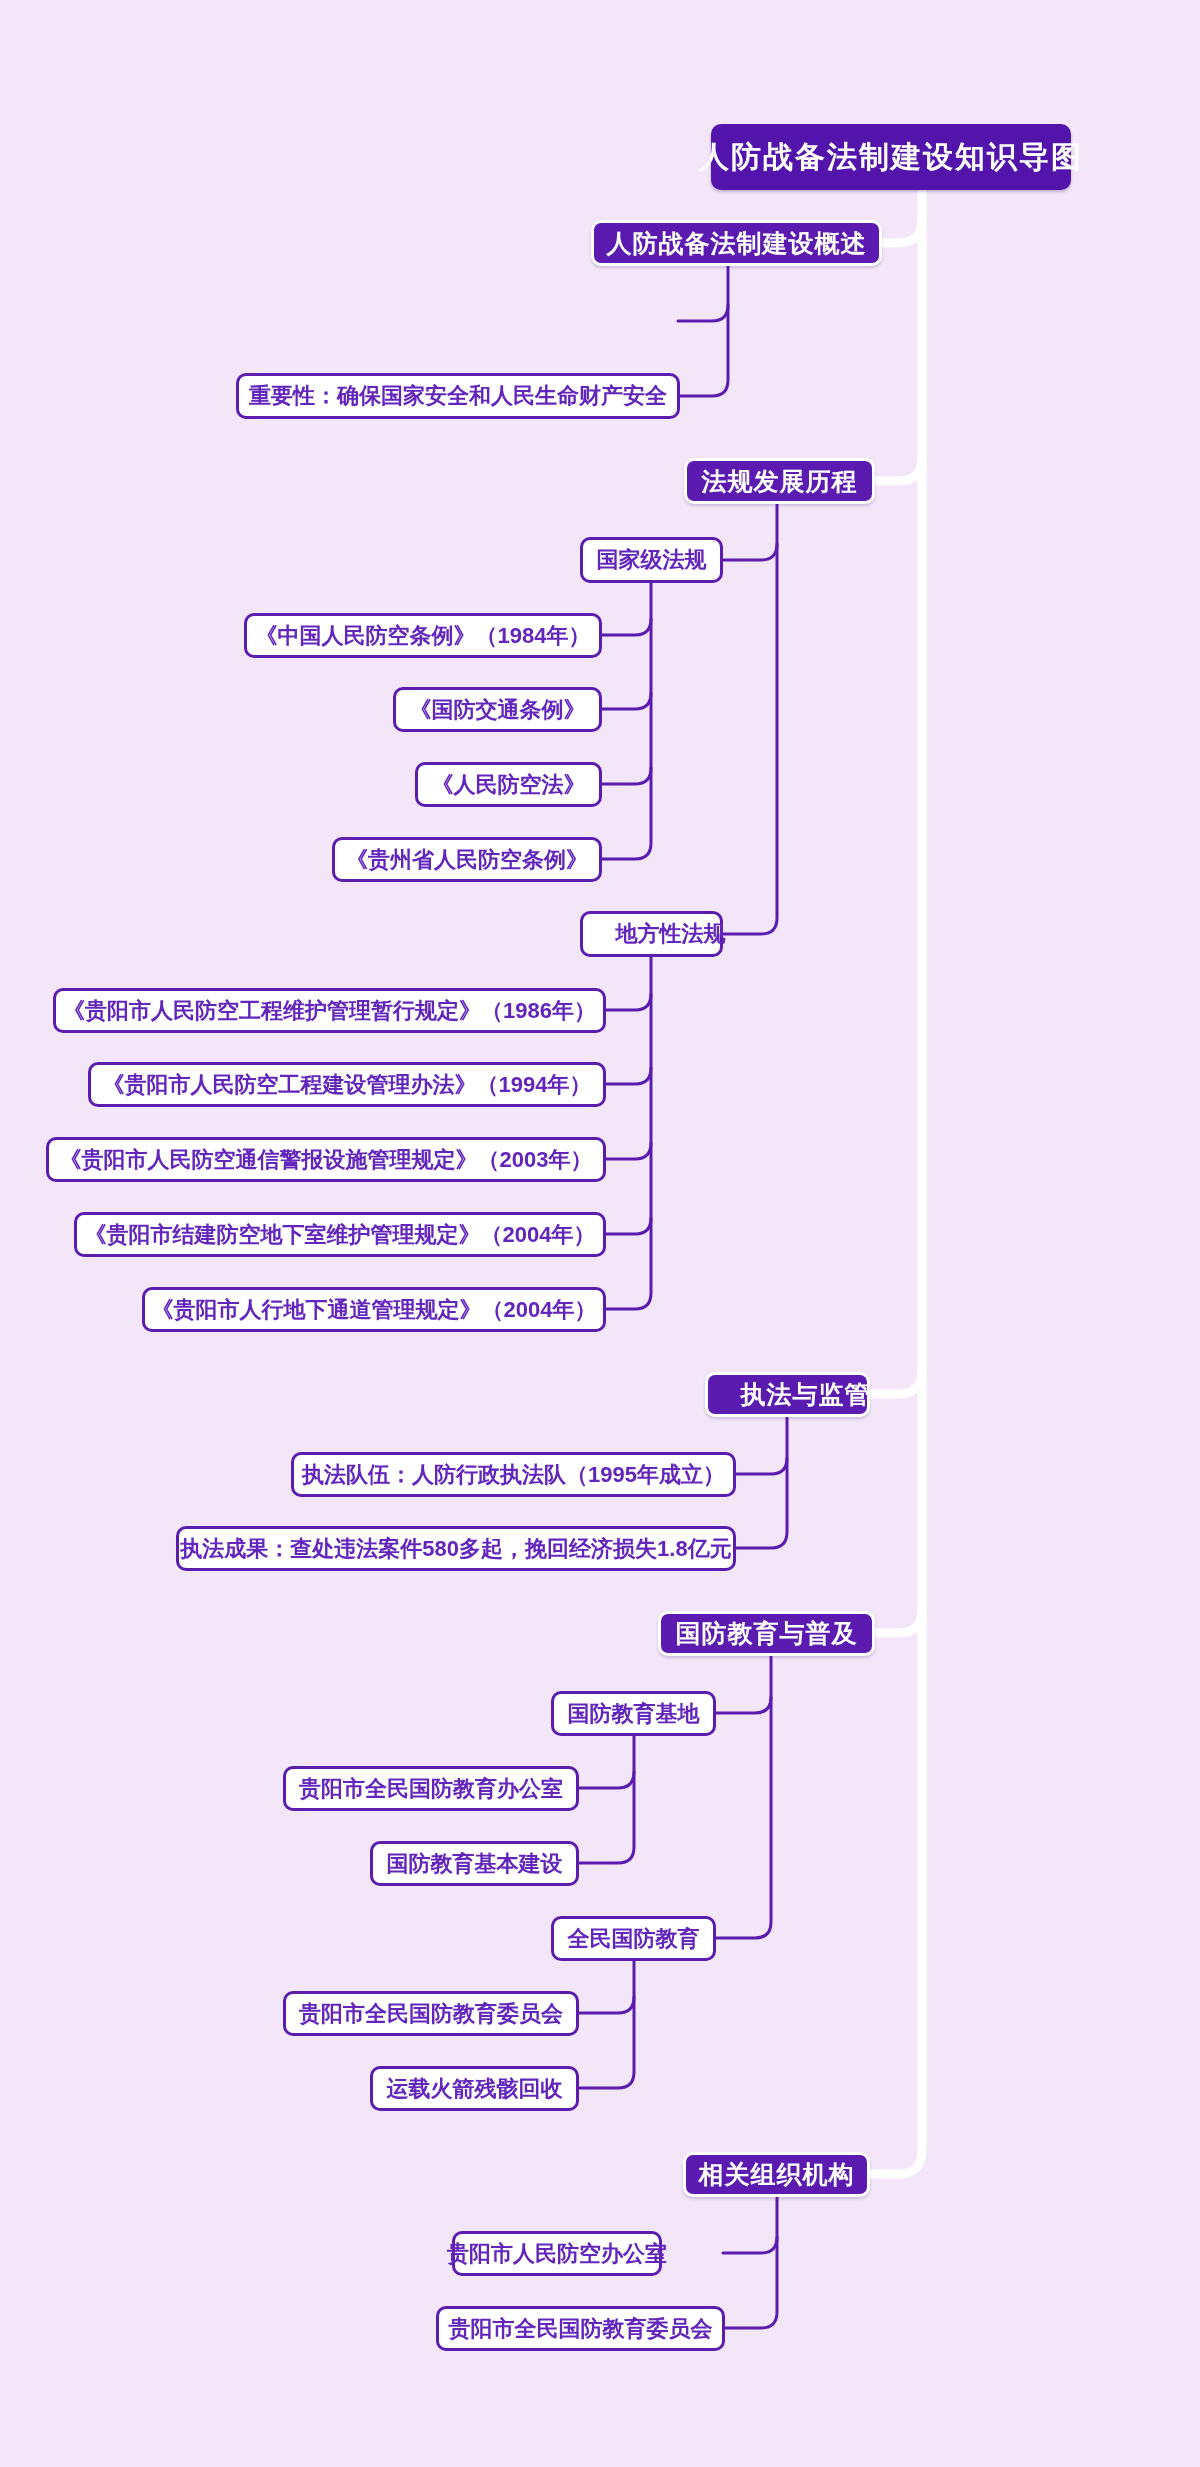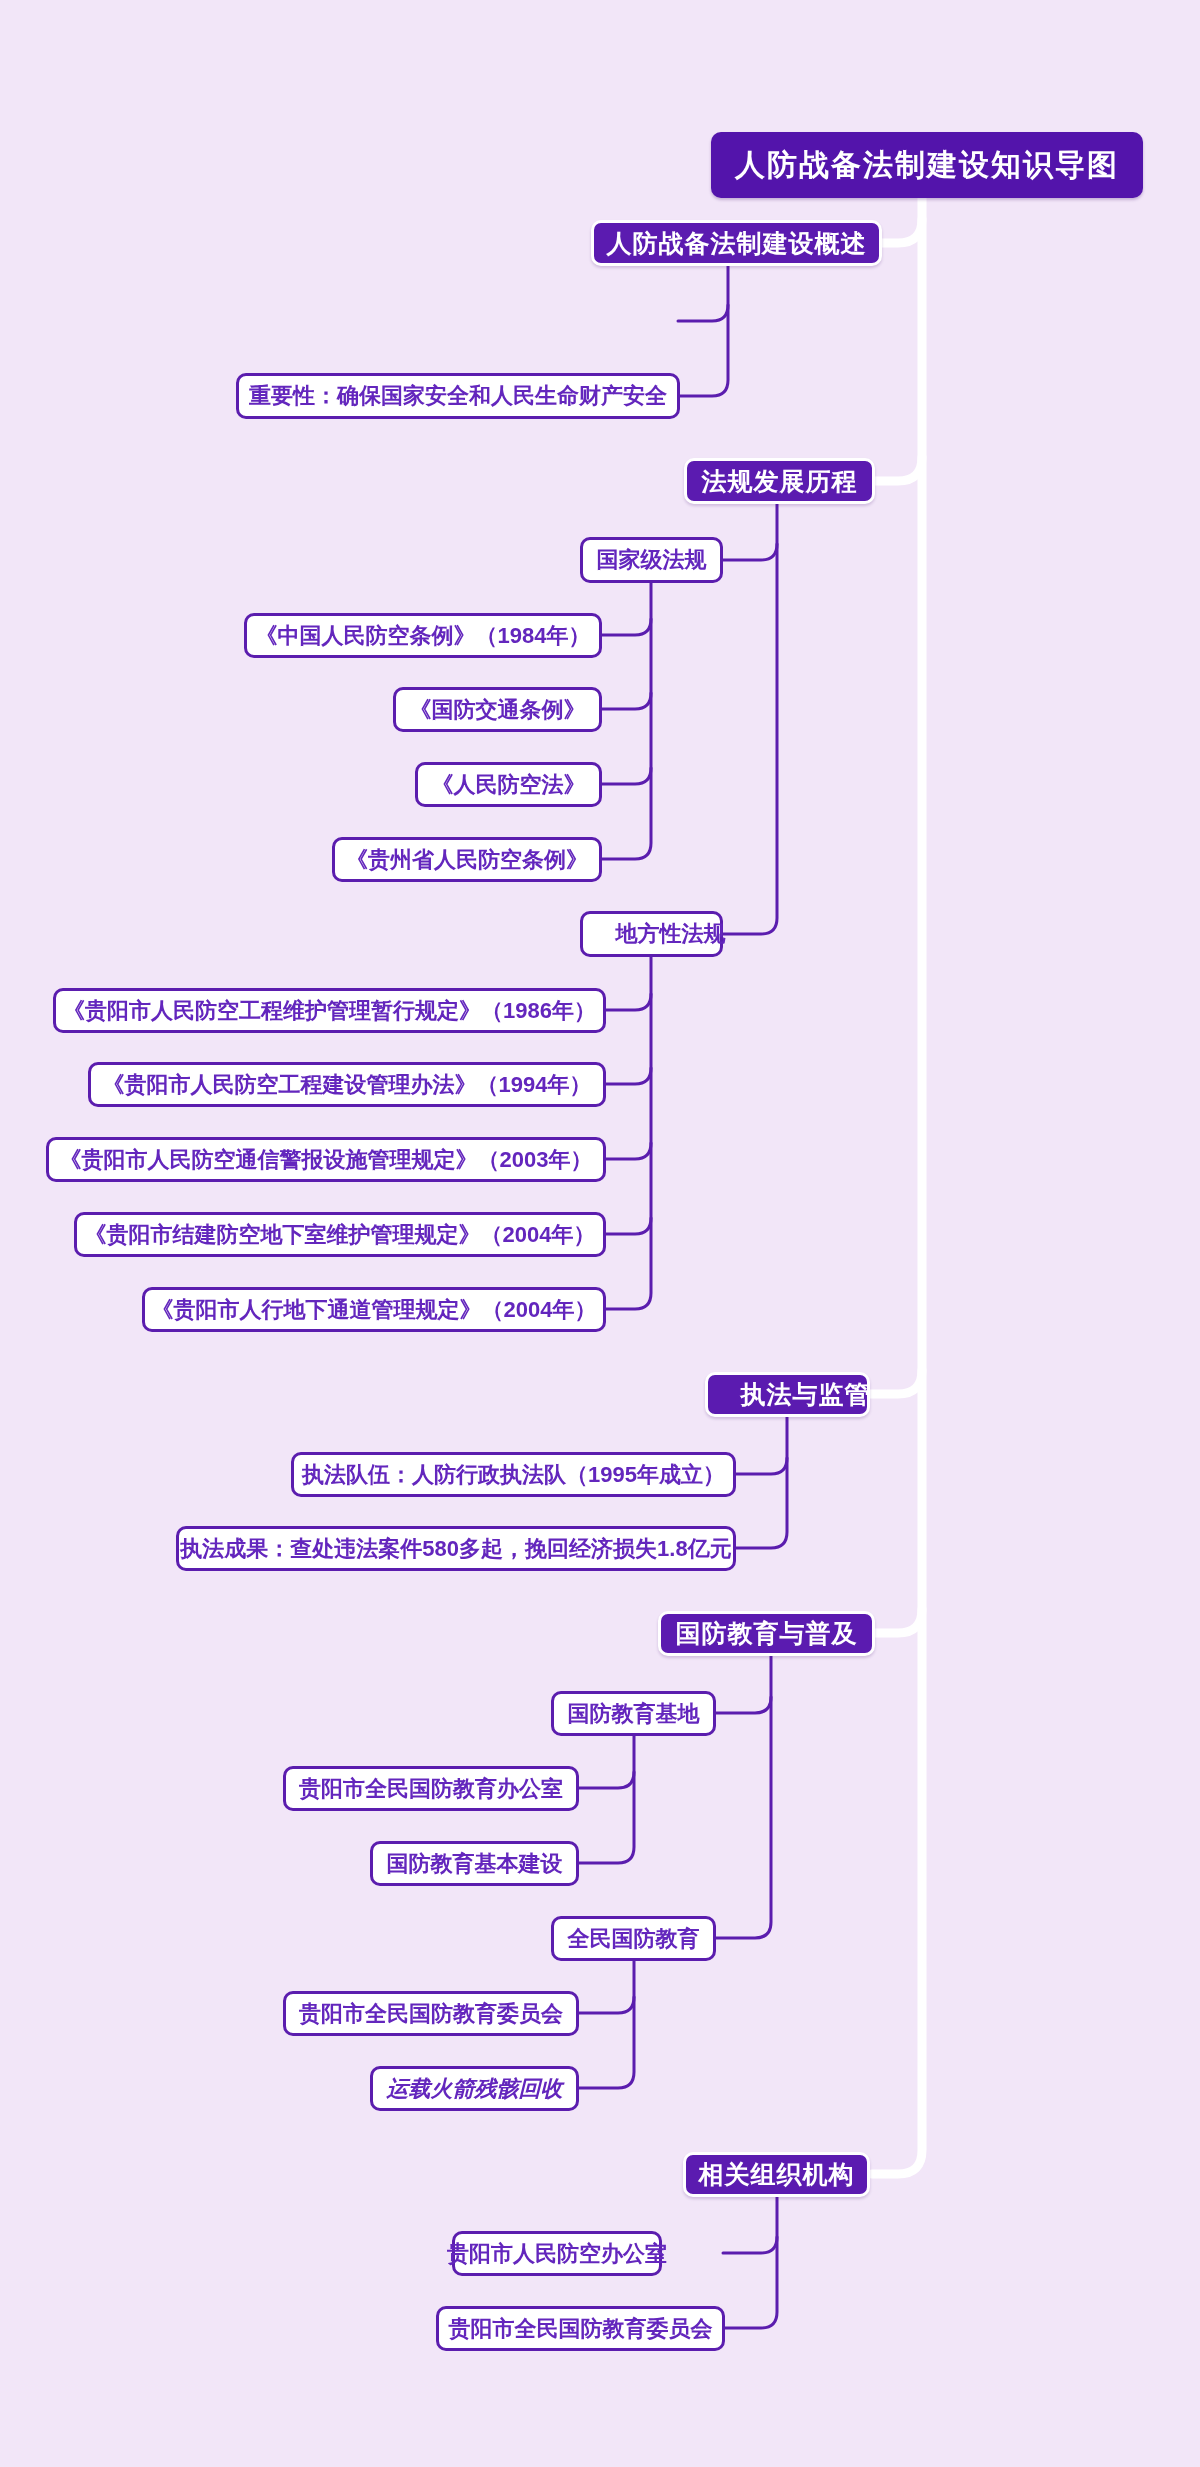--- a/index.html
+++ b/index.html
@@ -97,21 +97,21 @@
       <path d="M 634 1772 Q 634 1788 618 1788 H 577"></path>
 
       <path d="M 634 1959 V 2072 Q 634 2088 618 2088 H 577"></path>
       <path d="M 634 1997 Q 634 2013 618 2013 H 577"></path>
 
       <path d="M 777 2195 V 2312 Q 777 2328 761 2328 H 723"></path>
       <path d="M 777 2237 Q 777 2253 761 2253 H 723"></path>
     </g>
   </svg>
 
-  <div class="node root" style="left:711px;top:132px;width:432px;height:66px;">
+  <div class="node root" style="left:711px;top:124px;width:360px;height:66px;">
     <span>人防战备法制建设知识导图</span>
   </div>
 
   <div class="node hdr" style="left:591px;top:220px;width:291px;height:46px;">
     <span>人防战备法制建设概述</span>
   </div>
   <div class="node leaf" style="left:236px;top:373px;width:444px;height:46px;">
     <span>重要性：确保国家安全和人民生命财产安全</span>
   </div>
 
@@ -173,21 +173,21 @@
   </div>
   <div class="node leaf" style="left:370px;top:1841px;width:209px;height:45px;">
     <span>国防教育基本建设</span>
   </div>
   <div class="node leaf" style="left:551px;top:1916px;width:165px;height:45px;">
     <span>全民国防教育</span>
   </div>
   <div class="node leaf" style="left:283px;top:1991px;width:296px;height:45px;">
     <span>贵阳市全民国防教育委员会</span>
   </div>
-  <div class="node leaf" style="left:370px;top:2066px;width:209px;height:45px;font-style:italic;">
+  <div class="node leaf" style="left:370px;top:2066px;width:209px;height:45px;">
     <span>运载火箭残骸回收</span>
   </div>
 
   <div class="node hdr" style="left:683px;top:2152px;width:187px;height:45px;">
     <span>相关组织机构</span>
   </div>
   <div class="node leaf" style="left:452px;top:2231px;width:210px;height:45px;">
     <span>贵阳市人民防空办公室</span>
   </div>
   <div class="node leaf" style="left:436px;top:2306px;width:289px;height:45px;">

